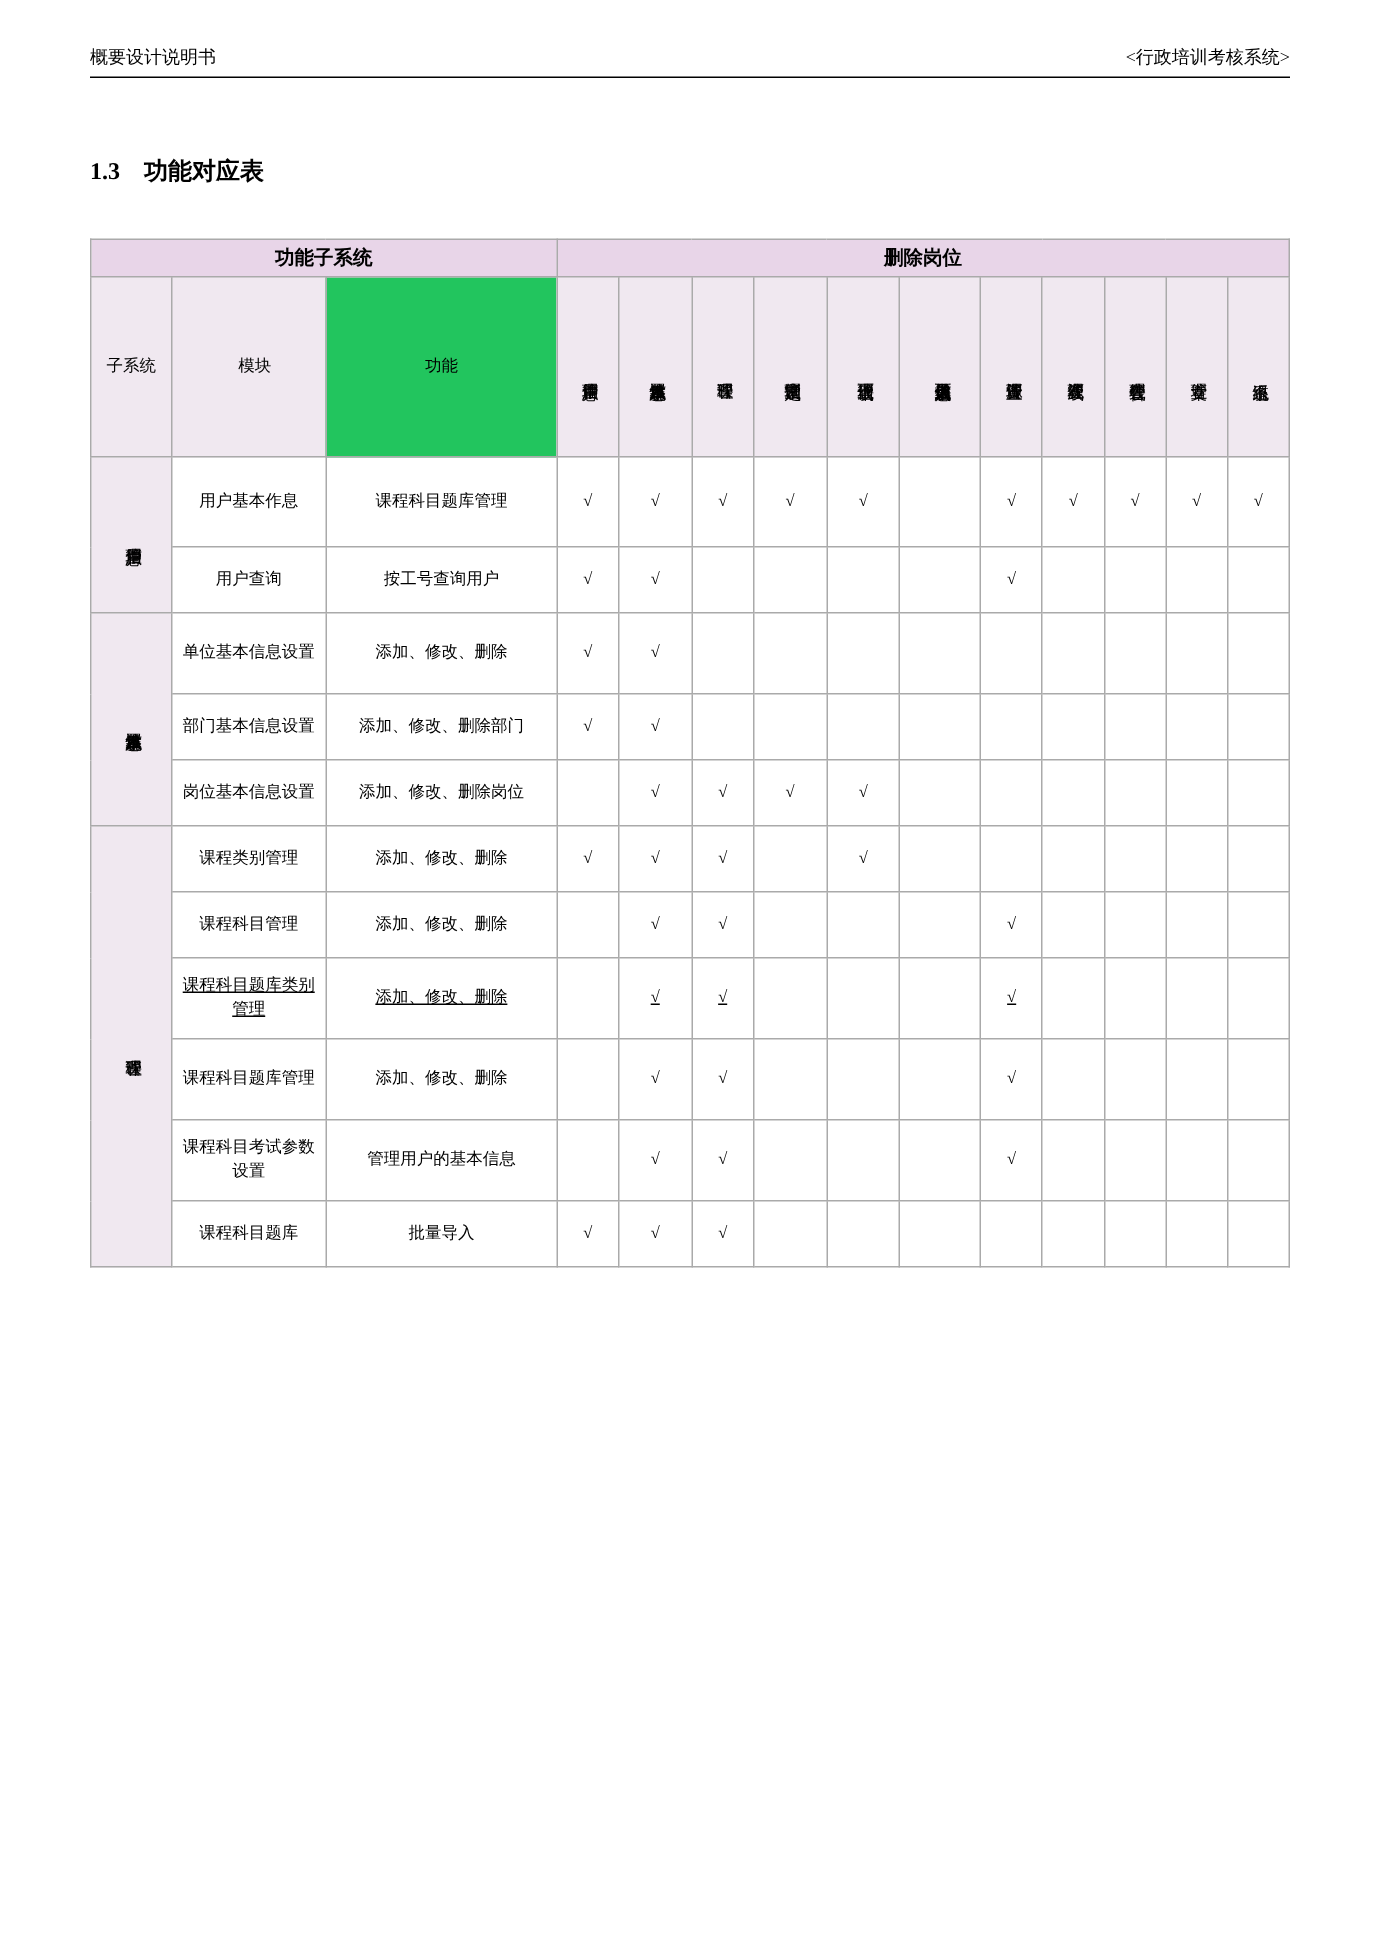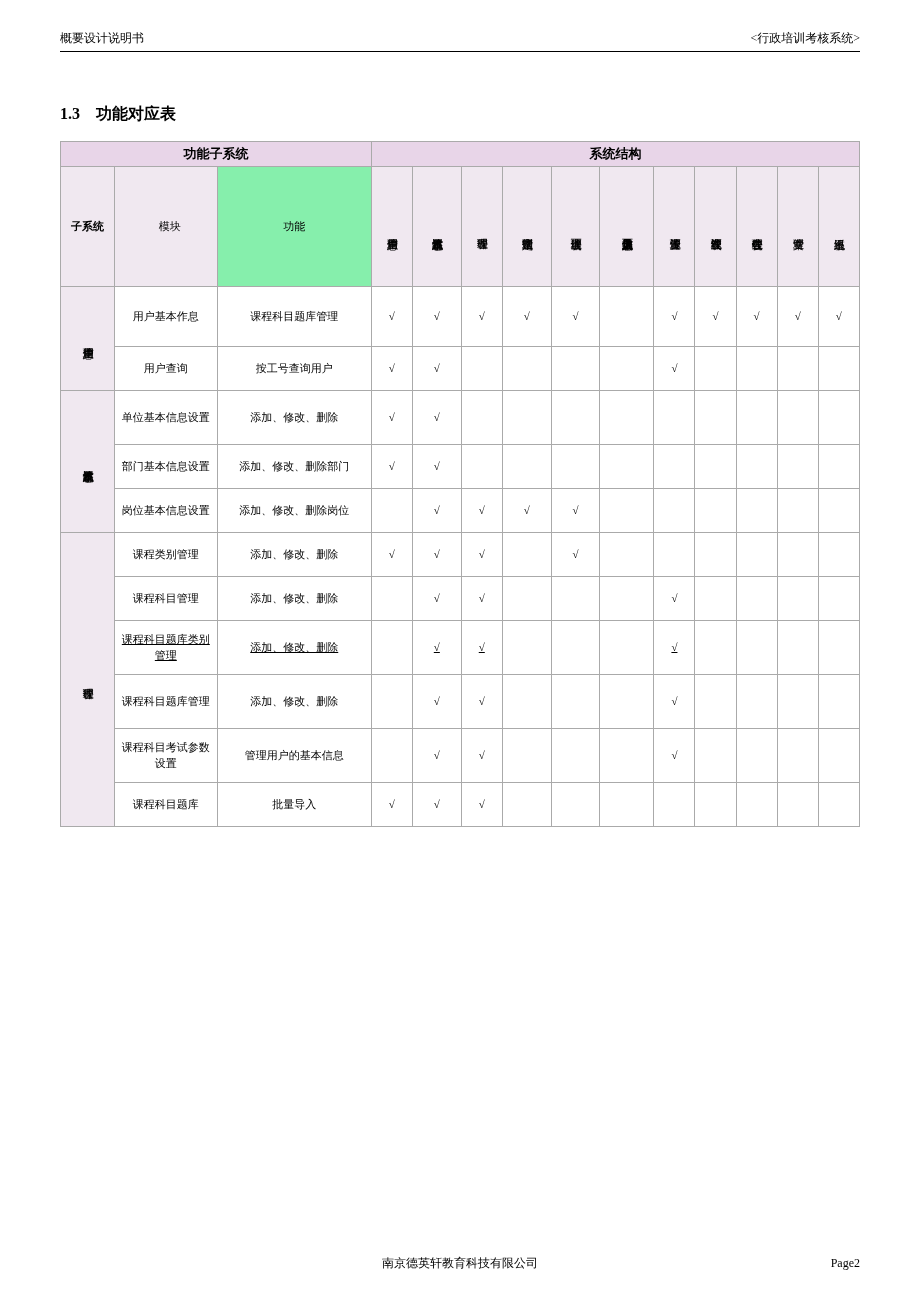--- a/index.html
+++ b/index.html
@@ -23,21 +23,21 @@
       justify-content: space-between;
       align-items: center;
       border-bottom: 1px solid #000;
       padding-bottom: 4px;
       margin-bottom: 52px;
       font-size: 12px;
     }
     .section-title {
       font-size: 16px;
       font-weight: bold;
-      margin-bottom: 16px;
+      margin-bottom: 34px;
       margin-top: 20px;
     }
     table {
       border-collapse: collapse;
       width: 100%;
       font-size: 11px;
     }
     table td, table th {
       border: 1px solid #aaa;
       text-align: center;
@@ -47,21 +47,20 @@
     }
     .header-group-1 {
       background-color: #e8d5e8;
     }
     .header-group-2 {
       background-color: #e8d5e8;
     }
     .col-subsystem {
       background-color: #f0e8f0;
       width: 42px;
-      font-weight: bold;
     }
     .col-module {
       background-color: #f0e8f0;
       width: 80px;
     }
     .col-function {
       background-color: #f0e8f0;
       width: 120px;
     }
     .sys-col {
@@ -124,32 +123,32 @@
       <col style="width:32px">
       <col style="width:32px">
     </colgroup>
 
     <tbody>
         <tr>
       <td colspan="3" class="header-group-1" style="font-size:13px; font-weight:bold; background-color:#e8d5e8;">
         <span>功能子系统</span>
       </td>
       <td colspan="11" class="header-group-2" style="font-size:13px; font-weight:bold; background-color:#e8d5e8;">
-        <span>系统结构</span>
+        <span>删除岗位</span>
       </td>
     </tr>
 
     <tr style="height: 120px;">
       <td class="col-subsystem" style="background-color:#f0e8f0;">
         <span>子系统</span>
       </td>
       <td class="col-module" style="background-color:#f0e8f0;padding-left:10px;">
         <span>模块</span>
       </td>
-      <td class="col-function" style="background-color:#86efac;margin-left:12px;">
+      <td class="col-function" style="background-color:#22c55e;margin-left:12px;">
         <span>功能</span>
       </td>
       <td class="sys-col" style="background-color:#f0e8f0;">
         <span class="writing-vertical" style="font-size:11px;">用户信息管理</span>
       </td>
       <td class="sys-col" style="background-color:#f0e8f0;">
         <span class="writing-vertical" style="font-size:11px;">系统基本信息设置</span>
       </td>
       <td class="sys-col" style="background-color:#f0e8f0;">
         <span class="writing-vertical" style="font-size:11px;">课程管理</span>
@@ -354,19 +353,13 @@
       <td></td>
       <td></td>
       <td></td>
       <td></td>
       <td></td>
       <td></td>
     </tr>
   </tbody>
     </table>
 
-  <div class="footer">
-    <span class="footer-company">南京德英轩教育科技有限公司</span>
-    <span class="footer-page">
-      <span>Page</span><span>2</span>
-    </span>
-  </div>
 </div>
 
 </body></html>

